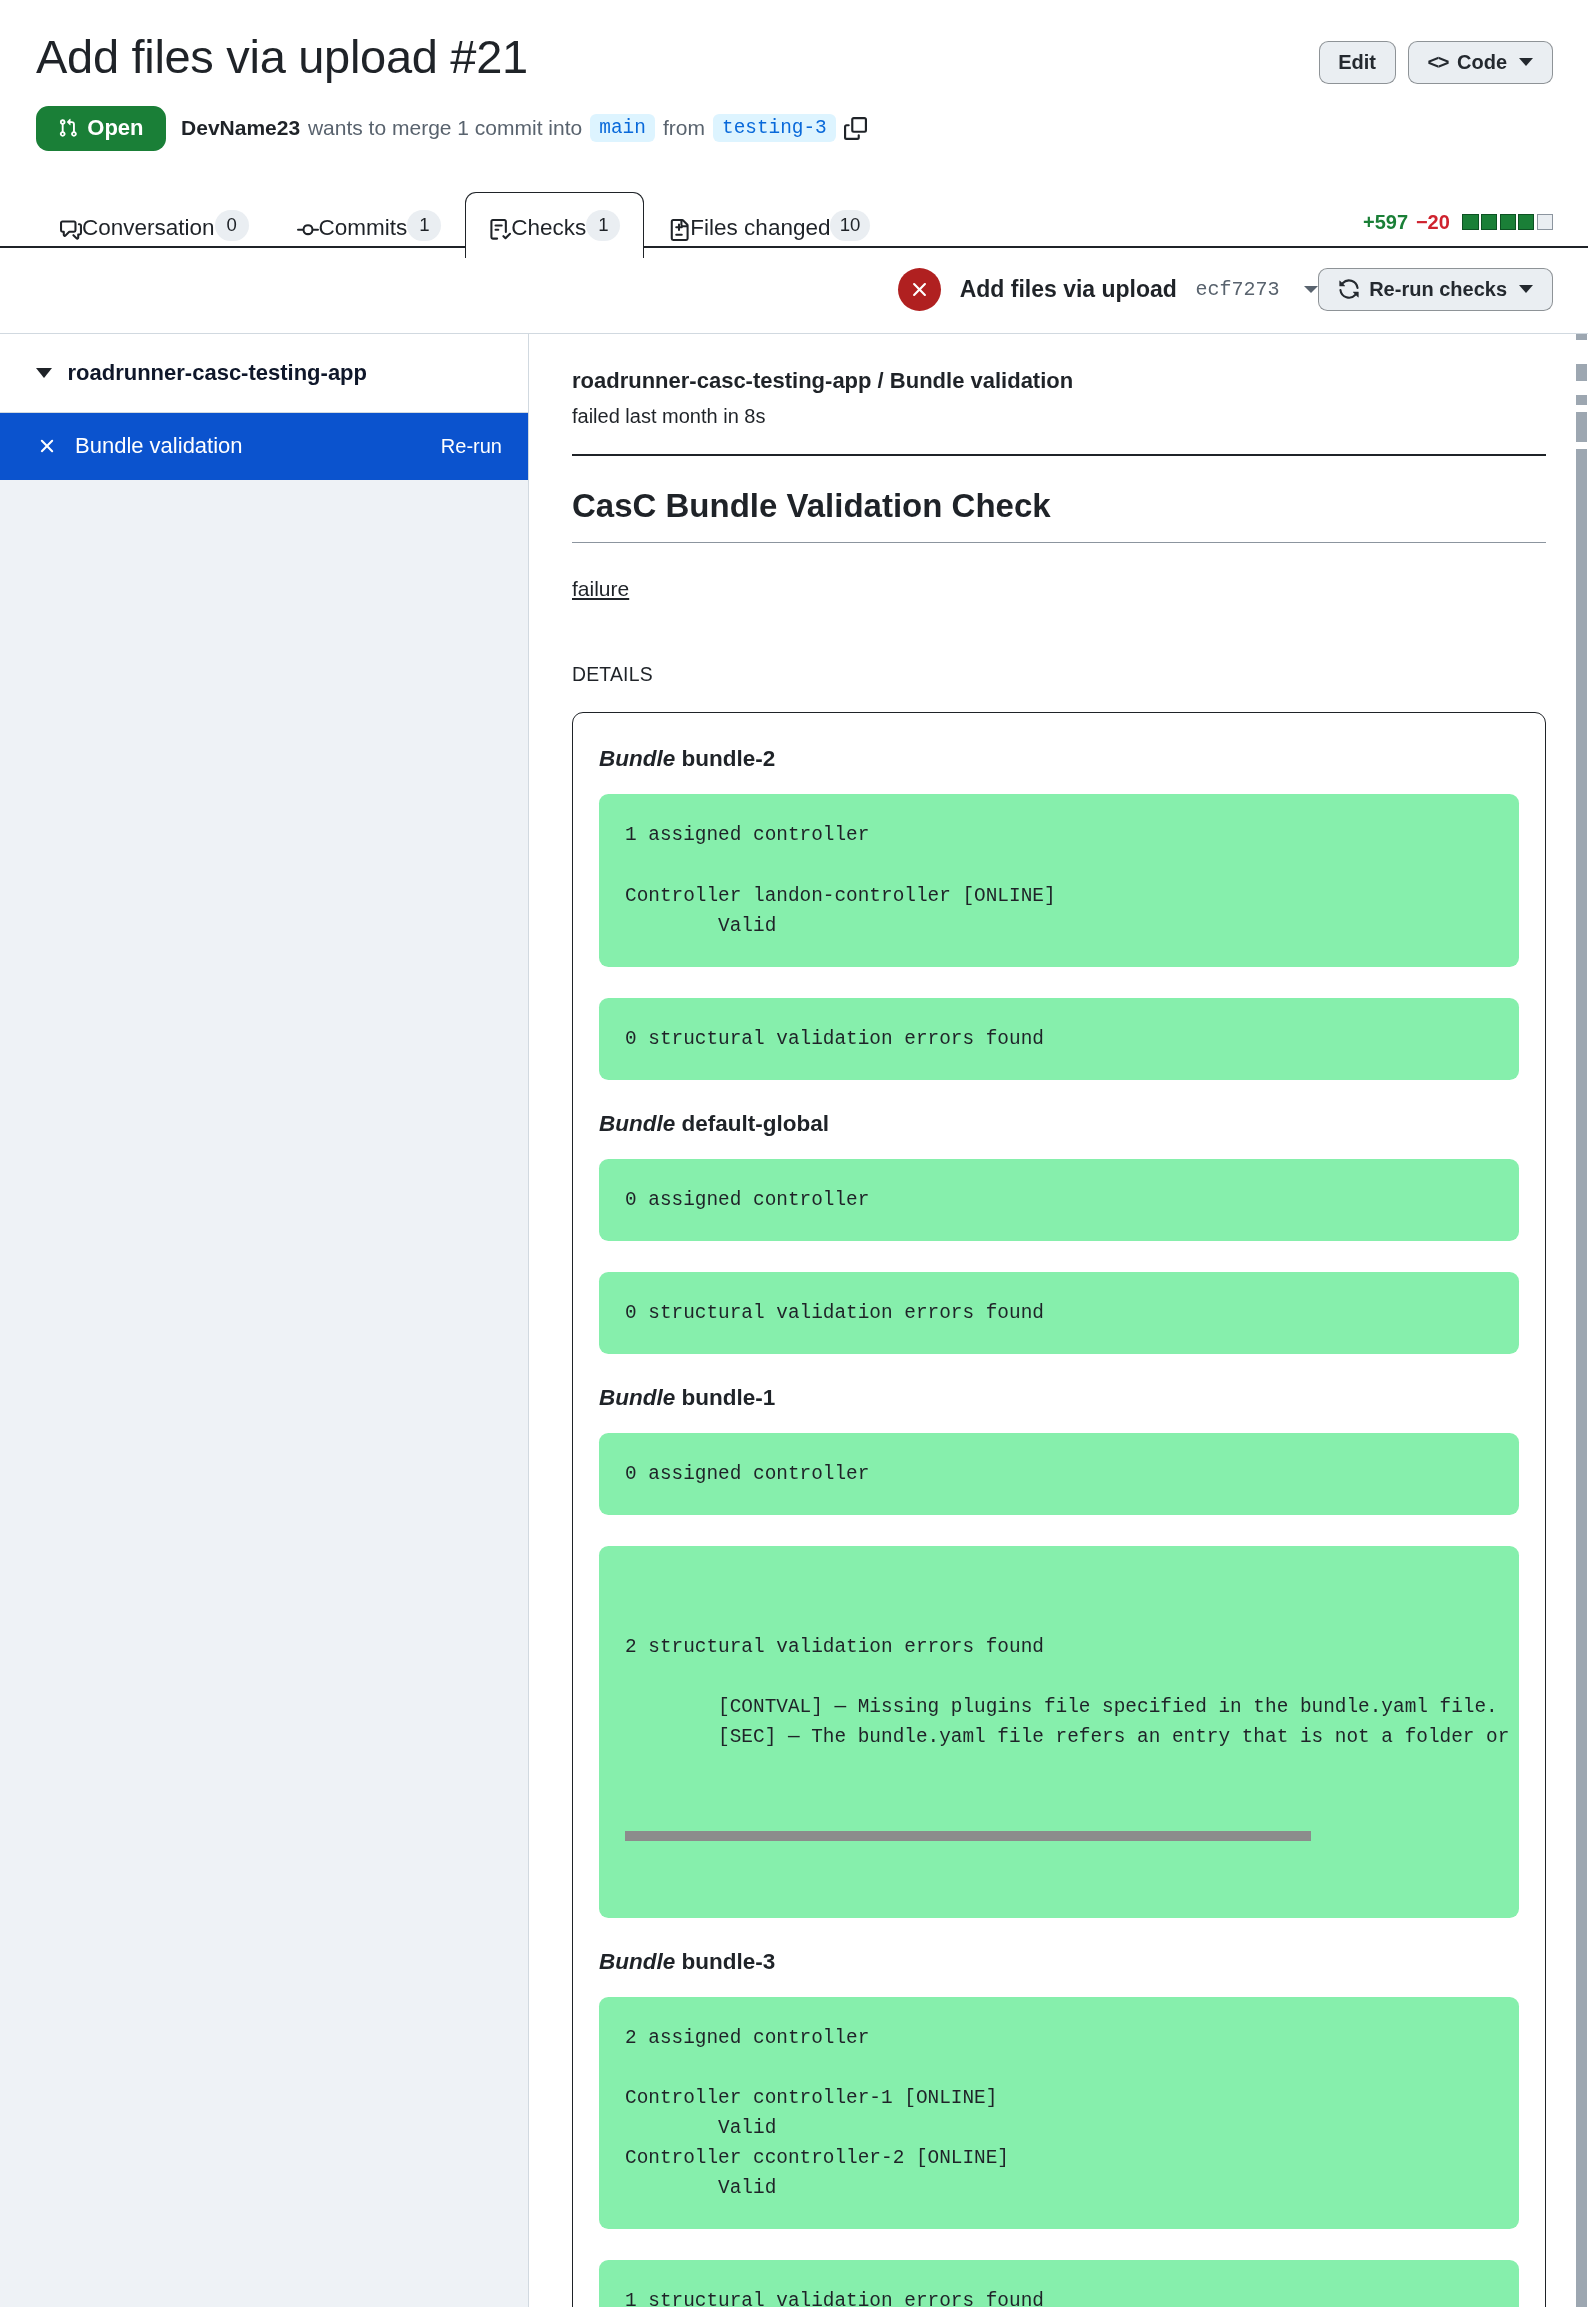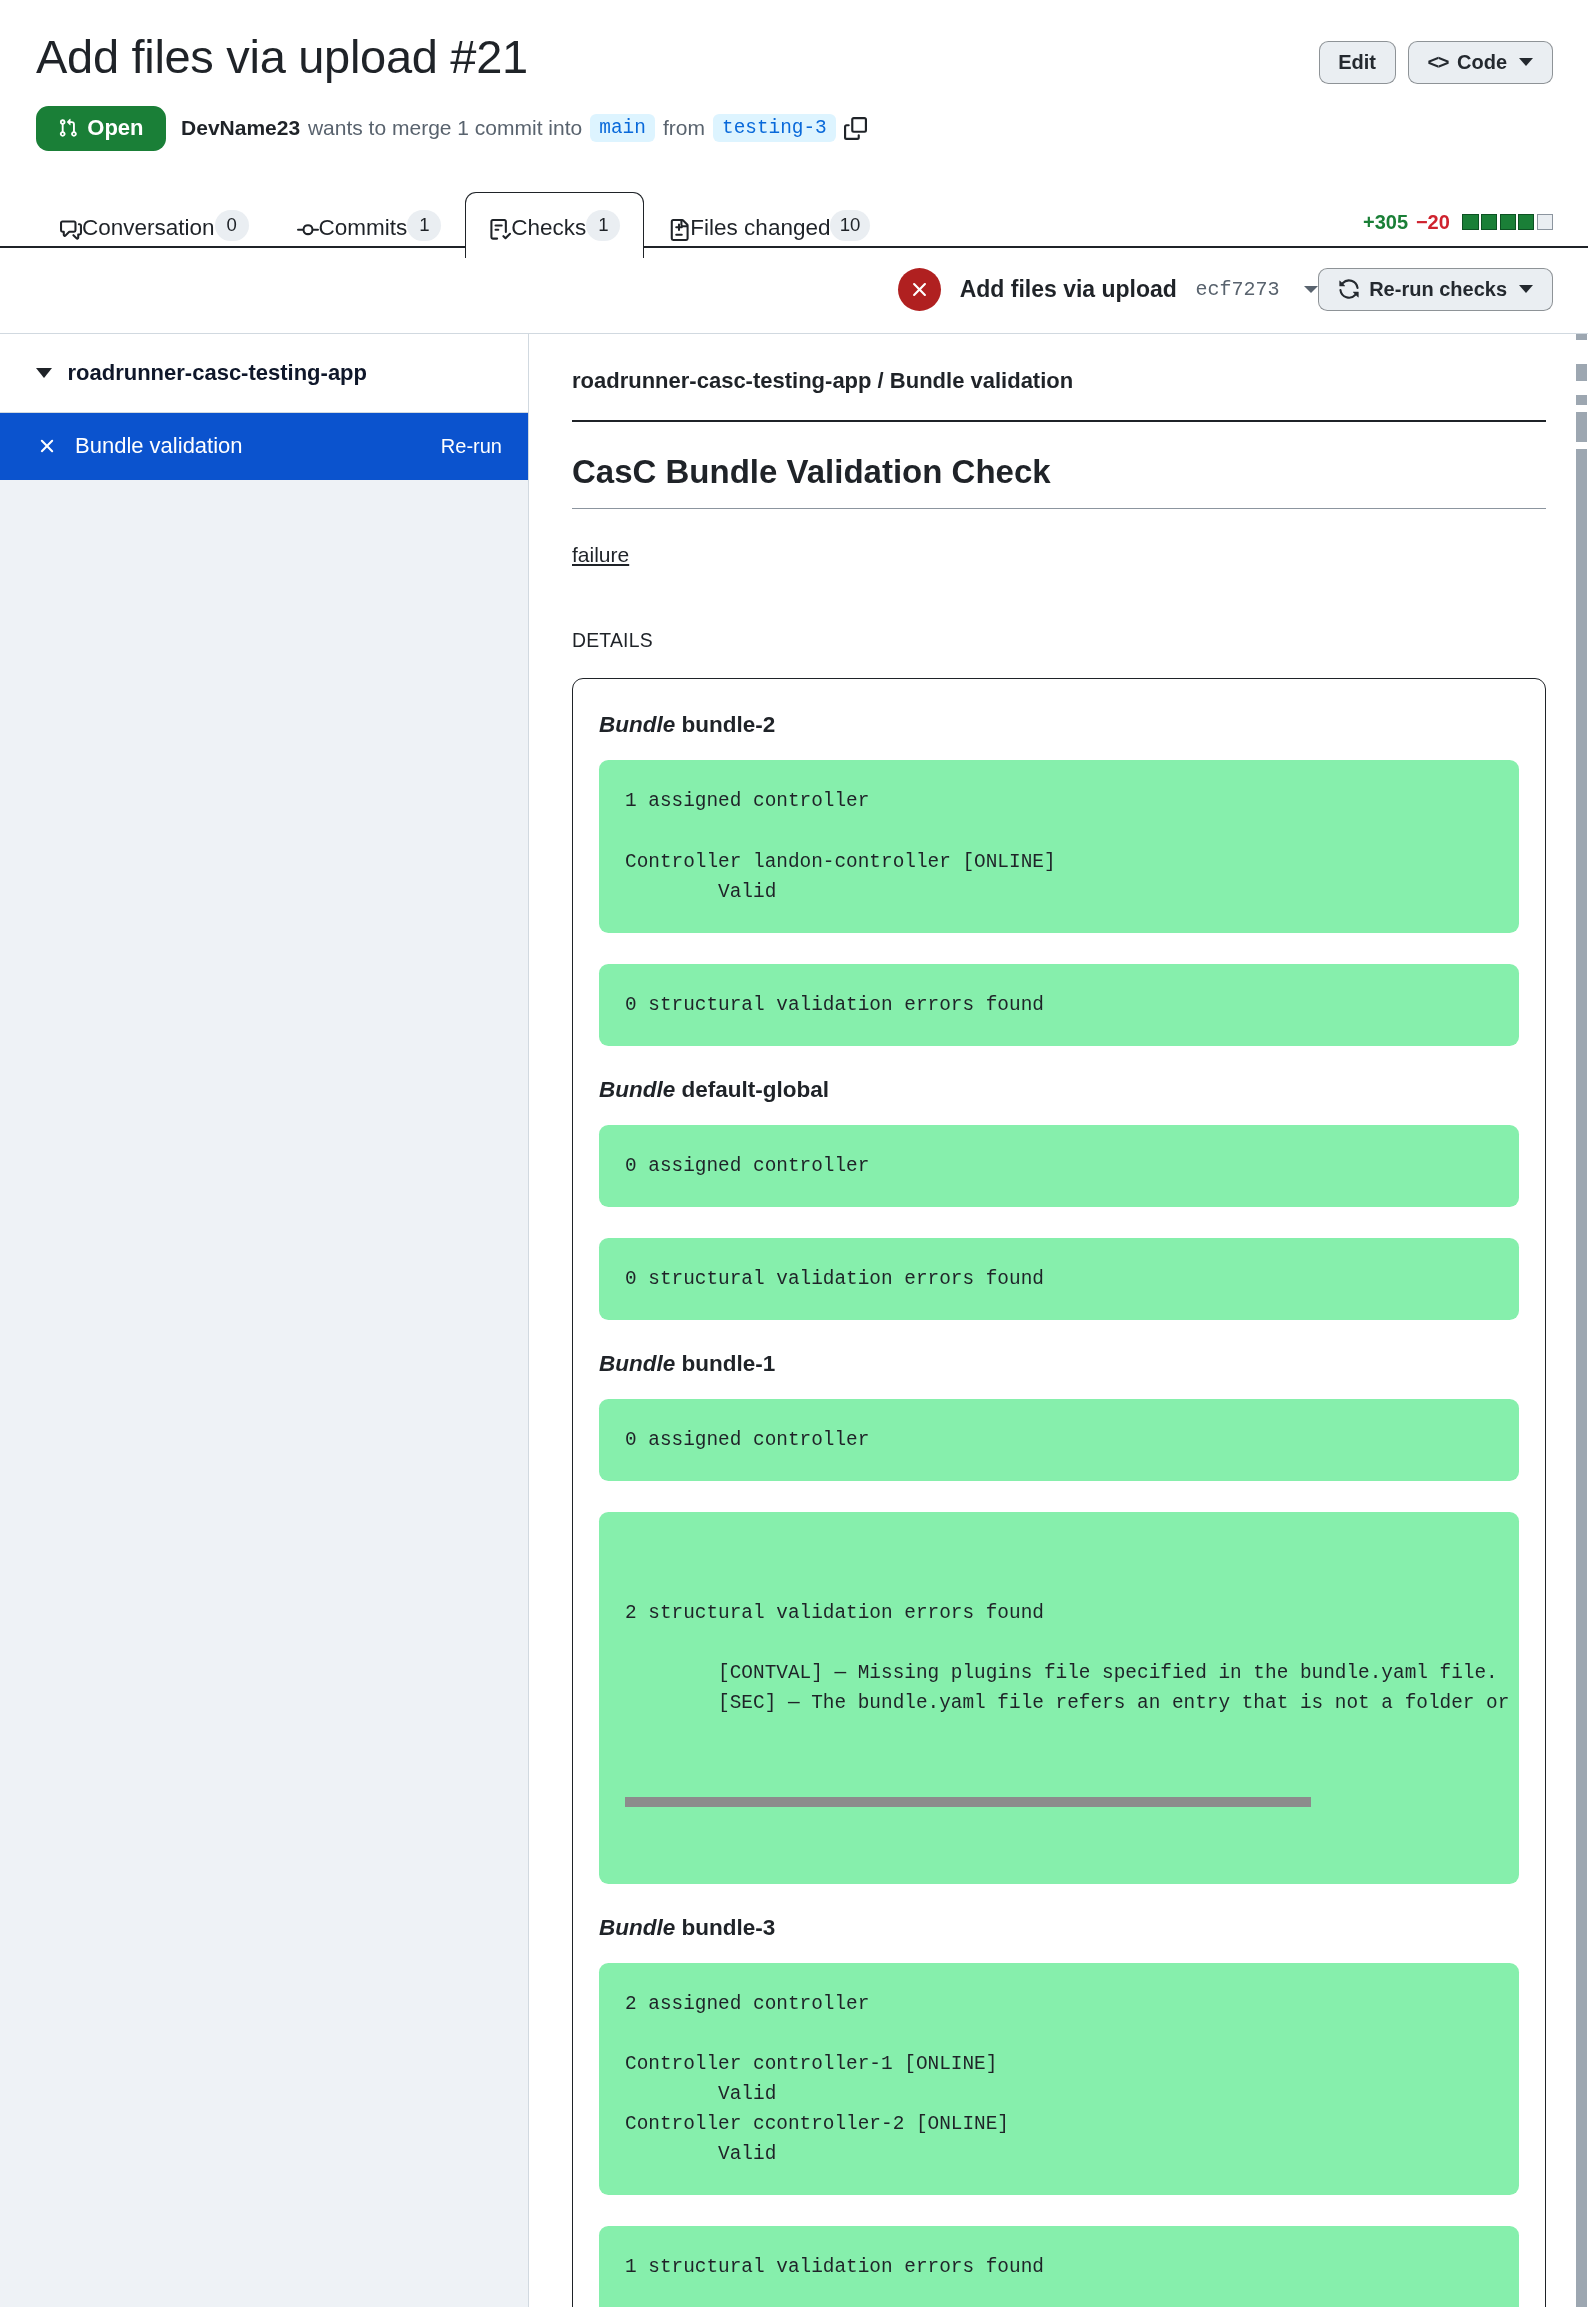--- a/index.html
+++ b/index.html
@@ -271,21 +271,21 @@
       <div class="tab">
         <svg width="22" height="22" viewBox="0 0 16 16" fill="#1f2328">
           <path d="M2 1.75C2 .784 2.784 0 3.75 0h6.586c.464 0 .909.184 1.237.513l2.914 2.914c.329.328.513.773.513 1.237v9.586A1.75 1.75 0 0 1 13.25 16h-9.5A1.75 1.75 0 0 1 2 14.25Zm1.75-.25a.25.25 0 0 0-.25.25v12.5c0 .138.112.25.25.25h9.5a.25.25 0 0 0 .25-.25V6h-2.75A1.75 1.75 0 0 1 9 4.25V1.5Zm6.75.062V4.25c0 .138.112.25.25.25h2.688l-.011-.013-2.914-2.914ZM8 3.25a.75.75 0 0 1 .75.75v1.25H10a.75.75 0 0 1 0 1.5H8.75V8a.75.75 0 0 1-1.5 0V6.75H6a.75.75 0 0 1 0-1.5h1.25V4A.75.75 0 0 1 8 3.25Zm-2 7.5h4a.75.75 0 0 1 0 1.5H6a.75.75 0 0 1 0-1.5Z"></path>
         </svg>
         <span>Files changed</span>
         <span class="count">10</span>
       </div>
     </div>
 
     <div class="diffstat">
-      <span class="plus">+305</span>
+      <span class="plus">+597</span>
       <span class="minus">−20</span>
       <span class="blocks">
         <span class="blk on"></span>
           <span class="blk on"></span>
           <span class="blk on"></span>
           <span class="blk on"></span>
           <span class="blk off"></span>
       </span>
     </div>
   </div>
@@ -325,20 +325,21 @@
           <span>Bundle validation</span>
         </span>
         <span class="rerun">Re-run</span>
       </div>
       <div class="sidebar-rest"></div>
     </div>
 
     <div class="main">
 
       <div class="crumb">roadrunner-casc-testing-app / Bundle validation</div>
+      <div class="crumb-sub">failed last month in 8s</div>
       <div class="rule"></div>
 
       <div class="h-check">CasC Bundle Validation Check</div>
       <div class="rule-thin"></div>
 
       <div class="failure-txt">failure</div>
 
       <div class="details-label">DETAILS</div>
 
       <div class="details-box">

